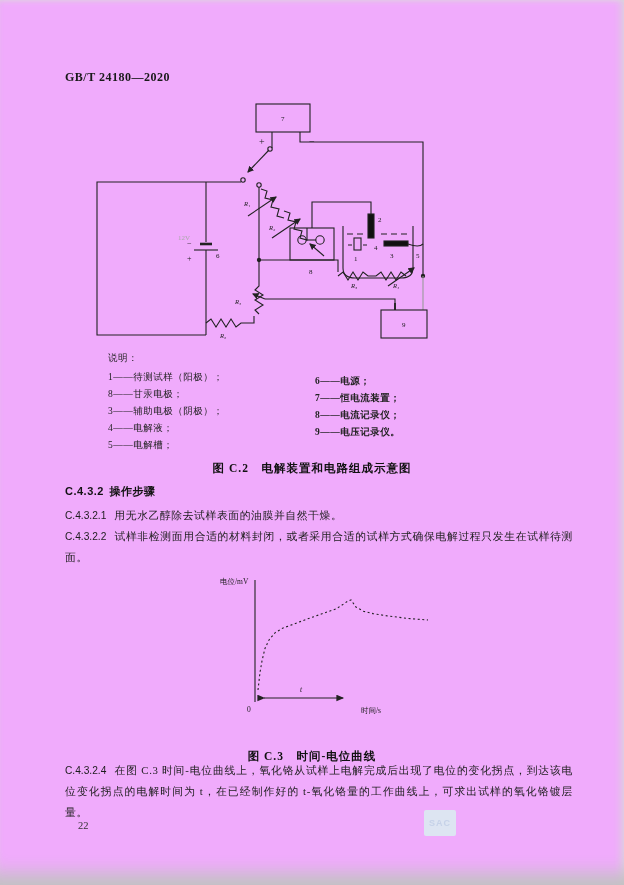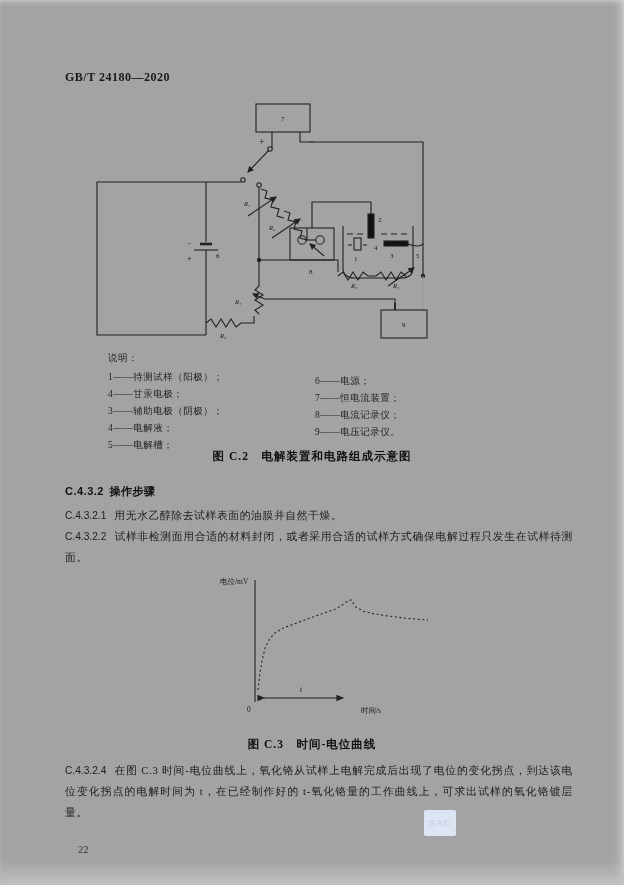--- a/index.html
+++ b/index.html
@@ -1,29 +1,29 @@
 <!DOCTYPE html>
 <html><head>
 <meta charset="utf-8">
 <style>
   html,body{margin:0;padding:0;}
   body{background:#b9b9b9;font-family:"Liberation Serif","DejaVu Serif",serif;}
-  .page{position:relative;width:624px;height:885px;margin:0;background:#a3a3a3;overflow:hidden;
+  .page{position:relative;width:624px;height:885px;margin:0;background:#f0abfc;overflow:hidden;
         box-shadow:inset 0 -26px 18px -14px #c2c2c2, inset -8px 0 10px -6px #d8d8d8, inset 0 4px 6px -4px #dcdcdc;}
   .hdr{position:absolute;left:65px;top:70px;font-weight:bold;font-size:12px;letter-spacing:.5px;color:#1a1a1a;}
-  .caption{position:absolute;left:0;width:624px;text-align:center;font-weight:bold;font-size:11.5px;color:#111;letter-spacing:1px;}
+  .caption{position:absolute;left:0;width:624px;text-align:center;font-weight:bold;font-size:11.5px;color:#111;letter-spacing:1px;margin-top:12px;}
   .legend{position:absolute;left:78px;top:352px;font-size:9.5px;color:#222;letter-spacing:.5px;margin-left:30px;}
   .legend .ttl{margin-bottom:4px;}
   .lg-item{height:17px;line-height:17px;}
-  .lg-col-r{position:absolute;left:207px;top:21px;width:200px;}
+  .lg-col-r{position:absolute;left:207px;top:21px;width:200px;font-weight:bold;}
   .heading{position:absolute;left:65px;top:484px;font-size:11px;color:#111;}
   .heading b{letter-spacing:.5px;text-align:right;}
   .para{position:absolute;left:65px;width:508px;font-size:10.8px;line-height:21px;color:#1c1c1c;letter-spacing:.6px;text-align:justify;}
   .para .num{font-weight:normal;font-family:"Liberation Sans","DejaVu Sans",sans-serif;font-size:10.2px;margin-right:8px;letter-spacing:0;}
-  .pagenum{position:absolute;left:78px;top:844px;font-size:10.5px;color:#333;}
+  .pagenum{position:absolute;left:78px;top:820px;font-size:10.5px;color:#333;}
   .wm{position:absolute;left:424px;top:810px;width:32px;height:26px;background:#dde5f2;border-radius:2px;
       color:#c6d2e8;font-family:"Liberation Sans",sans-serif;font-weight:bold;font-size:9px;
       display:flex;align-items:center;justify-content:center;letter-spacing:1px;}
   svg{position:absolute;}
   svg text{font-family:"Liberation Serif","DejaVu Serif",serif;fill:#1a1a1a;}
   .clab{font-size:7px;}
   .rlab{font-size:6.5px;font-style:italic;}
   .faint{fill:#a9a9a9;}
 </style>
 </head>
@@ -120,21 +120,21 @@
     <text class="clab faint" x="90" y="142">12V</text>
     <text x="99" y="148" font-size="8">−</text>
     <text x="99" y="163" font-size="8">+</text>
     <text class="clab" x="314" y="229">9</text>
   </svg>
 
   <div class="legend">
     <div class="ttl">说明：</div>
     <div>
       <div class="lg-item">1——待测试样（阳极）；</div>
-      <div class="lg-item">4——甘汞电极；</div>
+      <div class="lg-item">8——甘汞电极；</div>
       <div class="lg-item">3——辅助电极（阴极）；</div>
       <div class="lg-item">4——电解液；</div>
       <div class="lg-item">5——电解槽；</div>
     </div>
     <div class="lg-col-r">
       <div class="lg-item">6——电源；</div>
       <div class="lg-item">7——恒电流装置；</div>
       <div class="lg-item">8——电流记录仪；</div>
       <div class="lg-item">9——电压记录仪。</div>
     </div>

